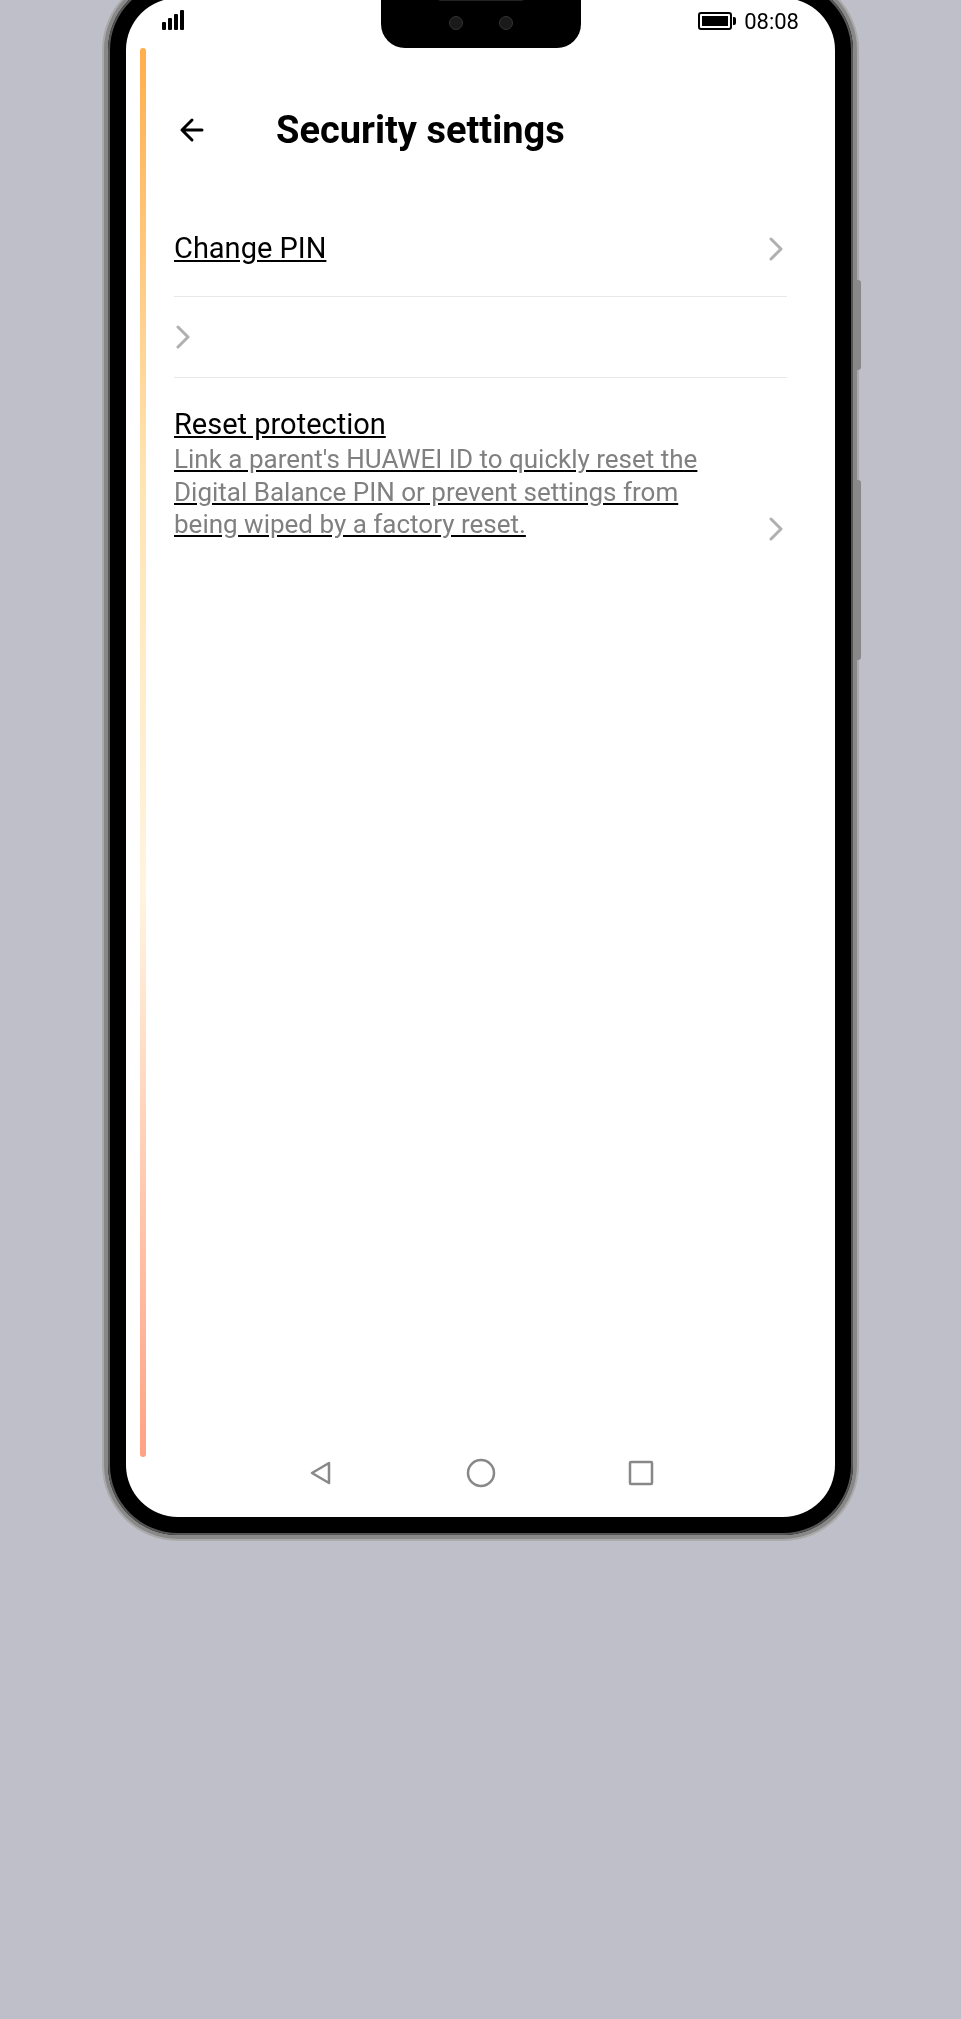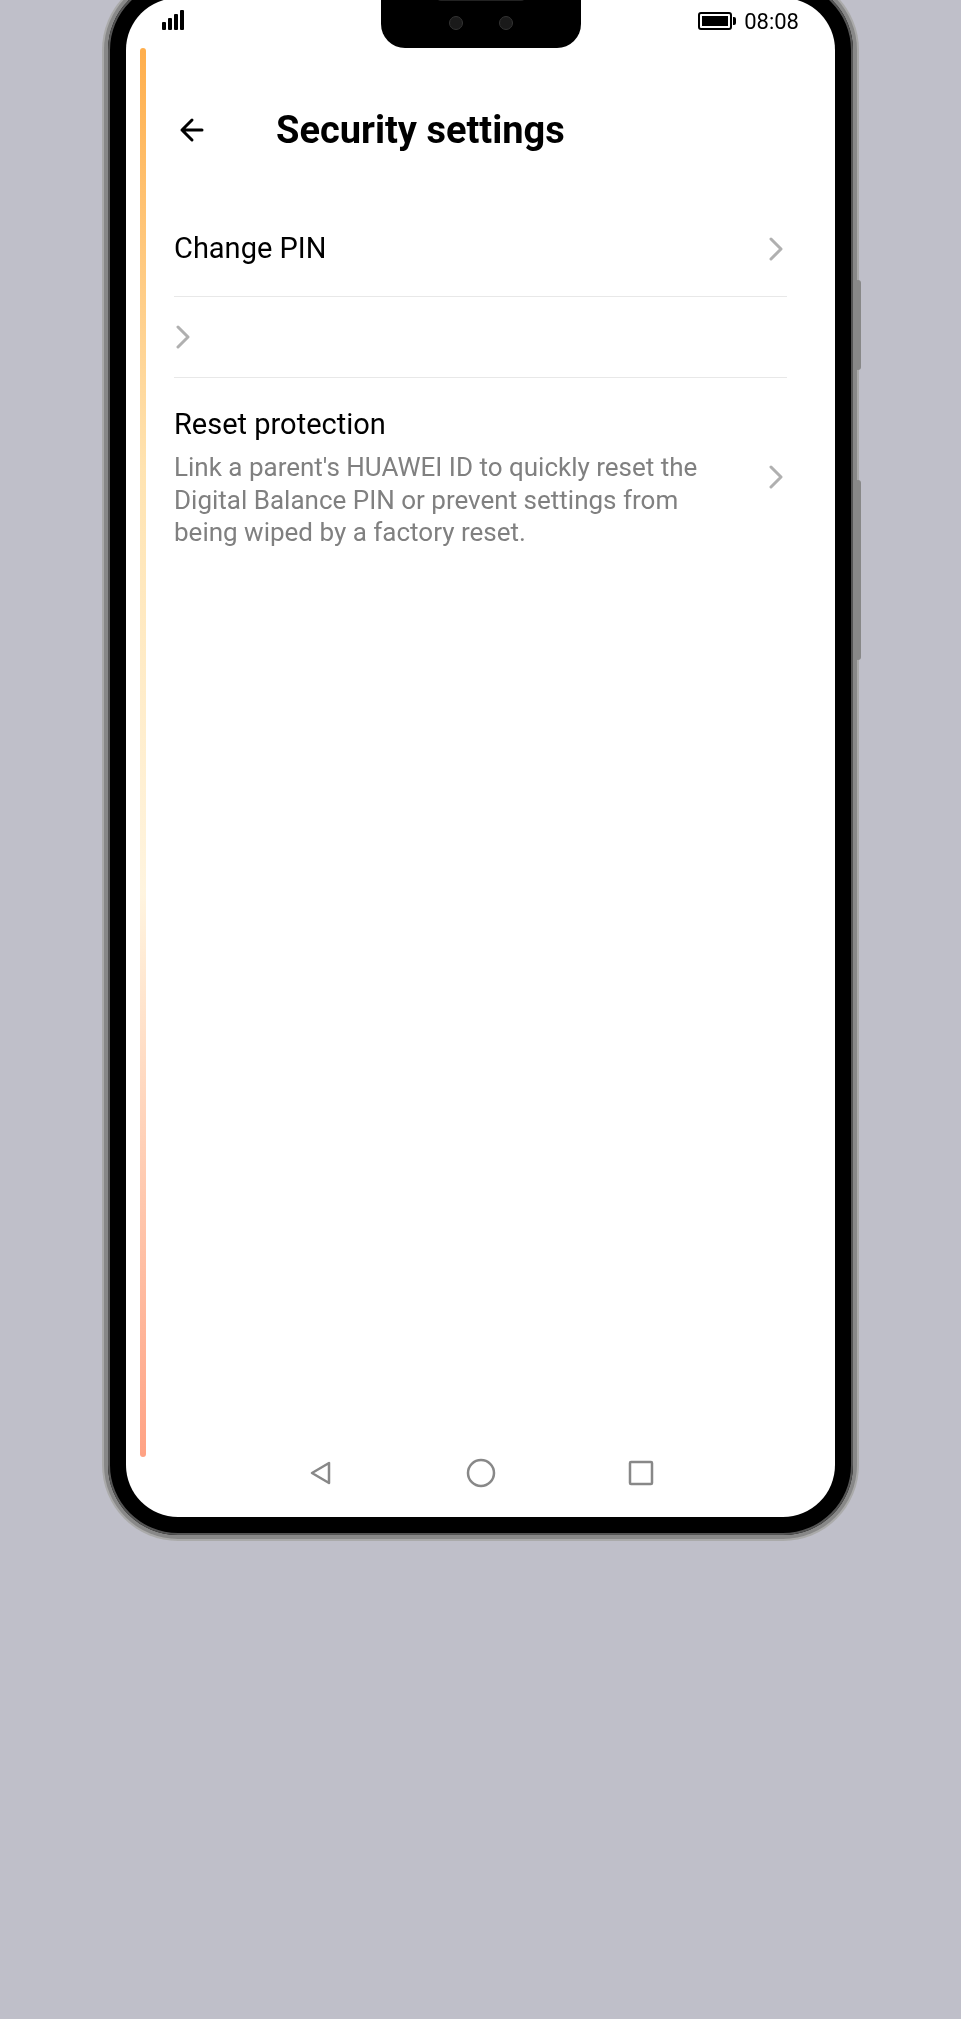--- a/index.html
+++ b/index.html
@@ -187,40 +187,41 @@
       display: flex;
       align-items: center;
       justify-content: space-between;
       padding: 28px 0;
       border-bottom: 1px solid #e8e8e8;
       cursor: pointer;
     }
     
     .settings-item:last-child {
       border-bottom: none;
+      align-items: flex-end;
     }
     
     .settings-item-content {
       flex: 1;
       padding-right: 20px;
+      text-decoration: underline;
     }
     
     .settings-item-title {
       font-size: 29px;
       font-weight: 400;
       color: #000;
       line-height: 1.3;
     }
     
     .settings-item-subtitle {
       font-size: 26px;
       font-weight: 400;
       color: #808080;
       line-height: 1.25;
-      margin-top: 8px;
     }
     
     .chevron {
       flex-shrink: 0;
     }
     
     .left-edge {
       position: absolute;
       left: 14px;
       top: 50px;

